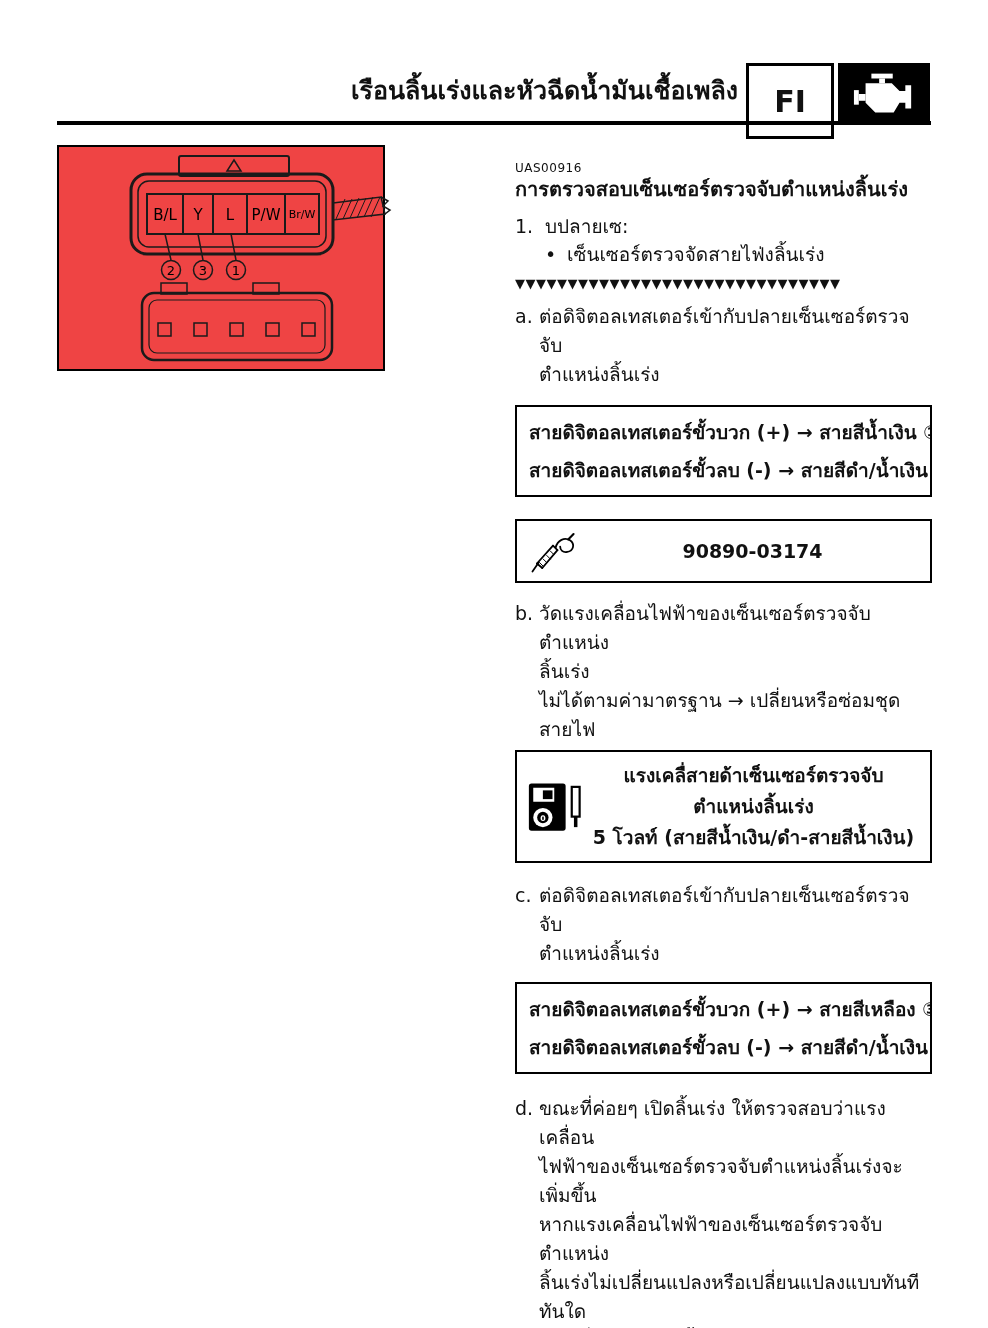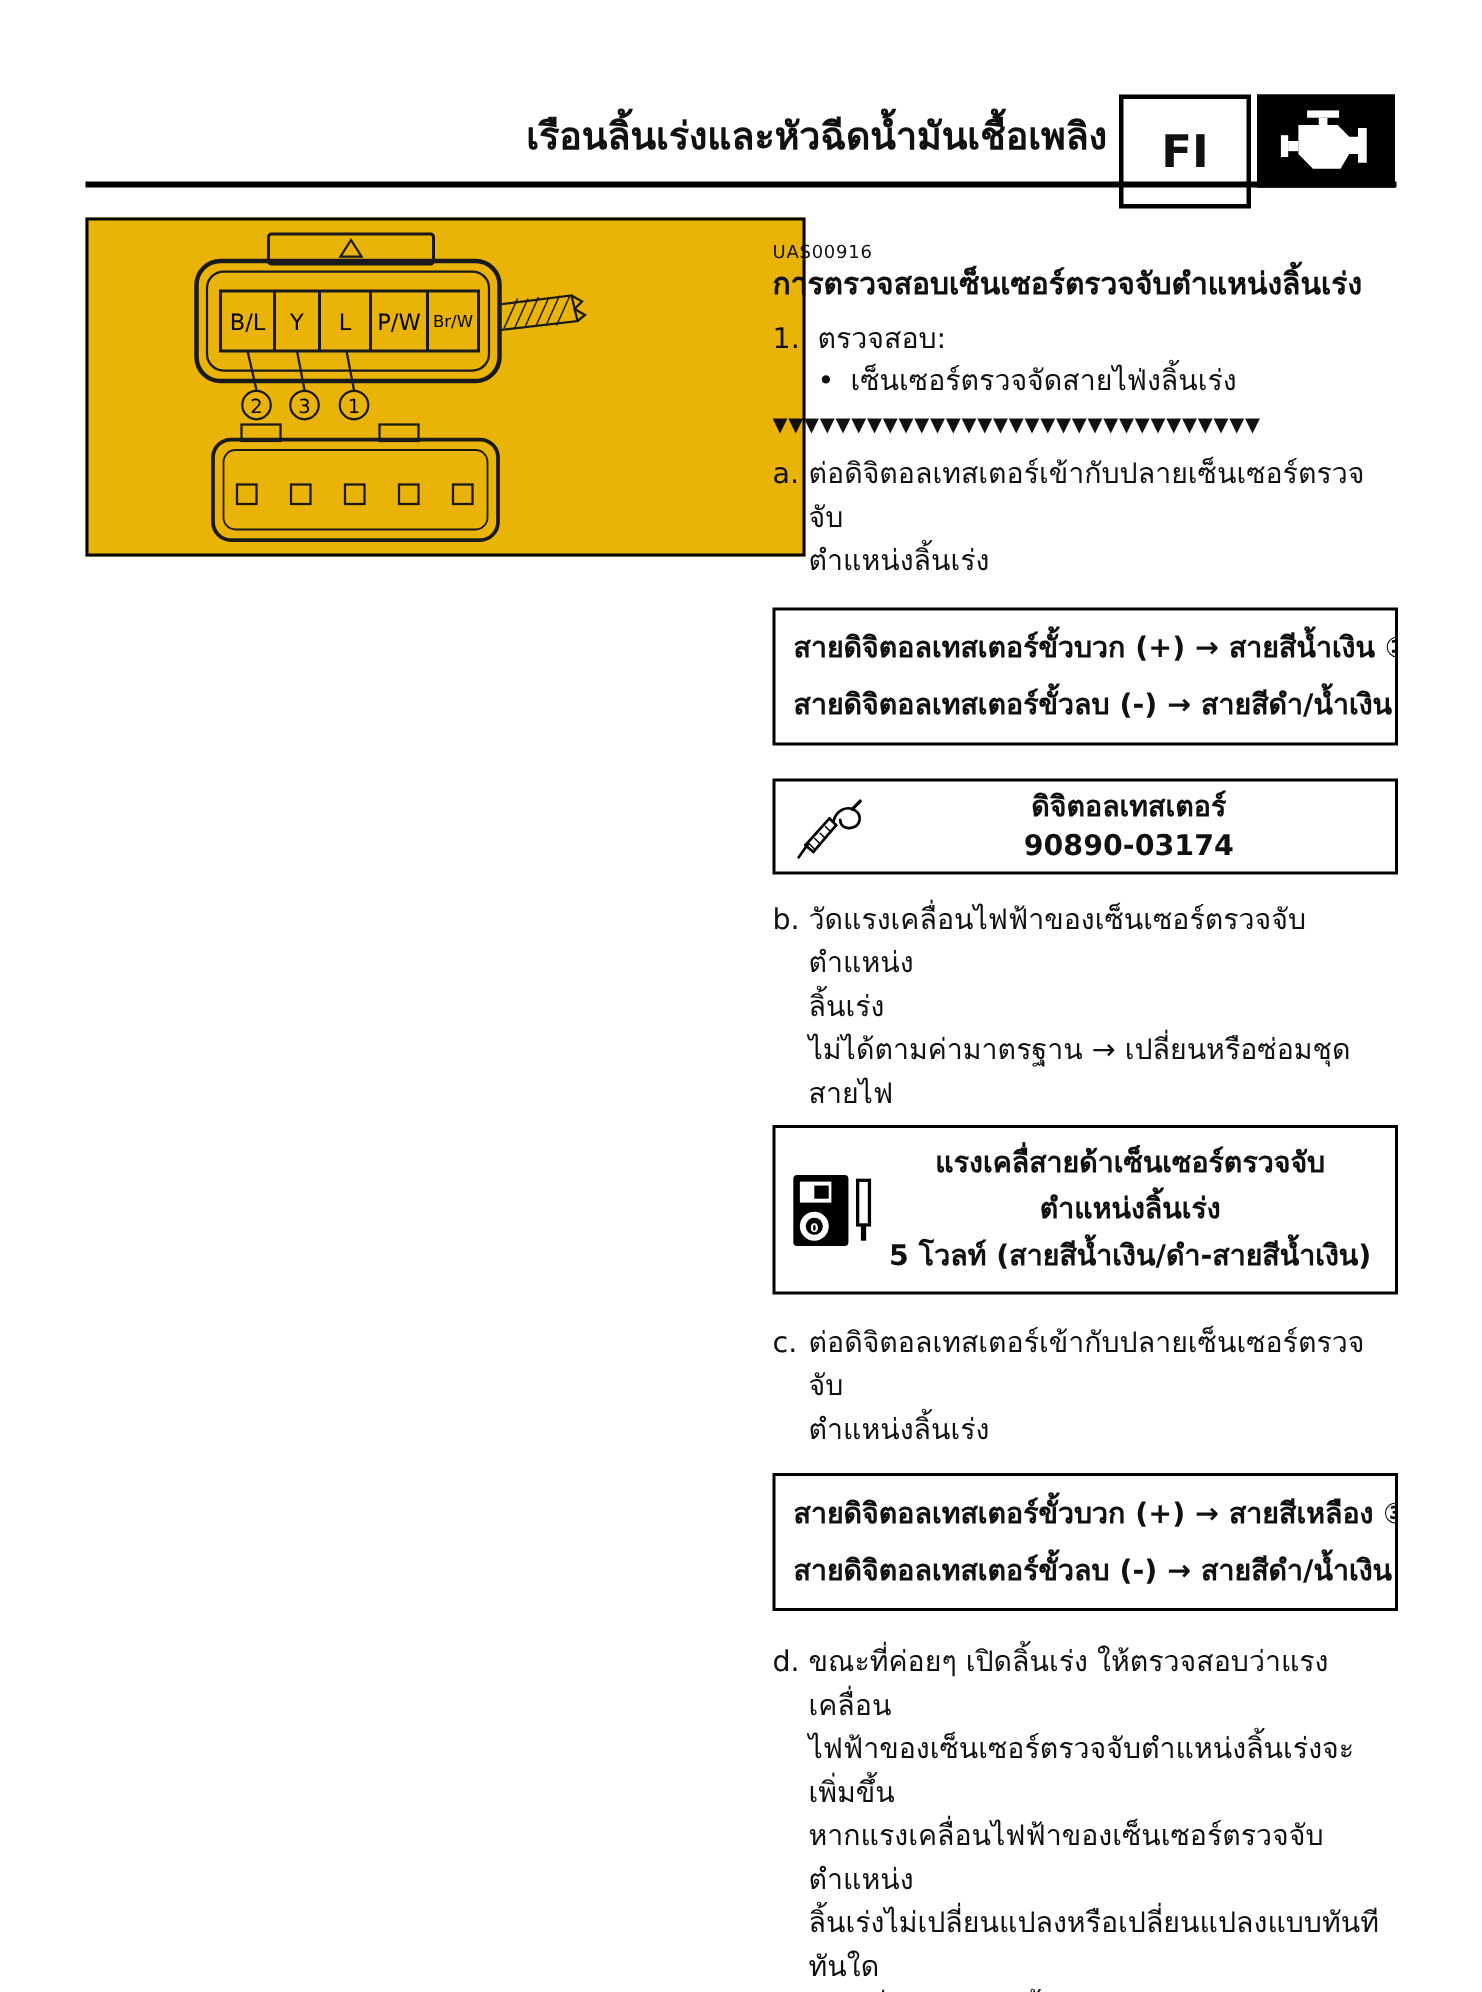--- a/index.html
+++ b/index.html
@@ -22,22 +22,22 @@
   }
   .engine-box {
     position: absolute; left: 838px; top: 63px; width: 92px; height: 62px;
     background: #000; border: 2px solid #000;
     display: flex; align-items: center; justify-content: center;
   }
   .header-rule {
     position: absolute; left: 57px; top: 121px; width: 874px; height: 4px; background: #000;
   }
   .figure-box {
-    position: absolute; left: 57px; top: 145px; width: 480px; height: 226px;
-    border: 2px solid #000; background: #eab308;
+    position: absolute; left: 57px; top: 145px; width: 328px; height: 226px;
+    border: 2px solid #000; background: #ef4444;
   }
   .right-col {
     position: absolute; left: 515px; top: 136px; width: 417px;
     font-size: 19px; line-height: 28px;
   }
   .ref-code { font-size: 12px; letter-spacing: 0.5px; line-height: 16px; margin-top: 24px; }
   .section-title { font-size: 20px; font-weight: 700; margin-top: 0; line-height: 26px; }
   .step-1 { margin-top: 10px; display: flex; line-height: 28px; }
   .step-1 .num { width: 30px; flex: none; }
   .bullet-row { display: flex; padding-left: 30px; line-height: 28px; }
@@ -154,21 +154,21 @@
 </div>
 
 <div class="right-col">
 
   <div class="ref-code">UAS00916</div>
 
   <div class="section-title">การตรวจสอบเซ็นเซอร์ตรวจจับตำแหน่งลิ้นเร่ง</div>
 
   <div class="step-1">
     <span class="num">1.</span>
-    <span>ตรวจสอบ:</span>
+    <span>บปลายเซ:</span>
   </div>
 
   <div class="bullet-row">
     <span class="bullet-mark">•</span>
     <span>เซ็นเซอร์ตรวจจัดสายไฟ่งลิ้นเร่ง</span>
   </div>
 
   <div class="sep">▼▼▼▼▼▼▼▼▼▼▼▼▼▼▼▼▼▼▼▼▼▼▼▼▼▼▼▼▼▼▼</div>
 
   <div class="step" style="margin-top:10px">
@@ -196,21 +196,20 @@
             <path d="M17 37 l4 4"></path>
             <path d="M21 33 l4 4"></path>
             <path d="M25 28 l4 4"></path>
           </g>
           <path d="M31 24 c2 -8 10 -12 16 -8 c6 4 4 12 -3 13 c-5 1 -8 -2 -8 -6"></path>
           <path d="M45 15 l6 -6" stroke-width="2.4"></path>
         </g>
       </svg>
     </div>
     <div class="tool-text">
-      <div>ดิจิตอลเทสเตอร์</div>
       <div>90890-03174</div>
     </div>
   </div>
 
   <div class="step">
     <span class="step-label">b.</span>
     <span class="step-text">วัดแรงเคลื่อนไฟฟ้าของเซ็นเซอร์ตรวจจับตำแหน่ง
 ลิ้นเร่ง
 ไม่ได้ตามค่ามาตรฐาน → เปลี่ยนหรือซ่อมชุดสายไฟ</span>
   </div>

